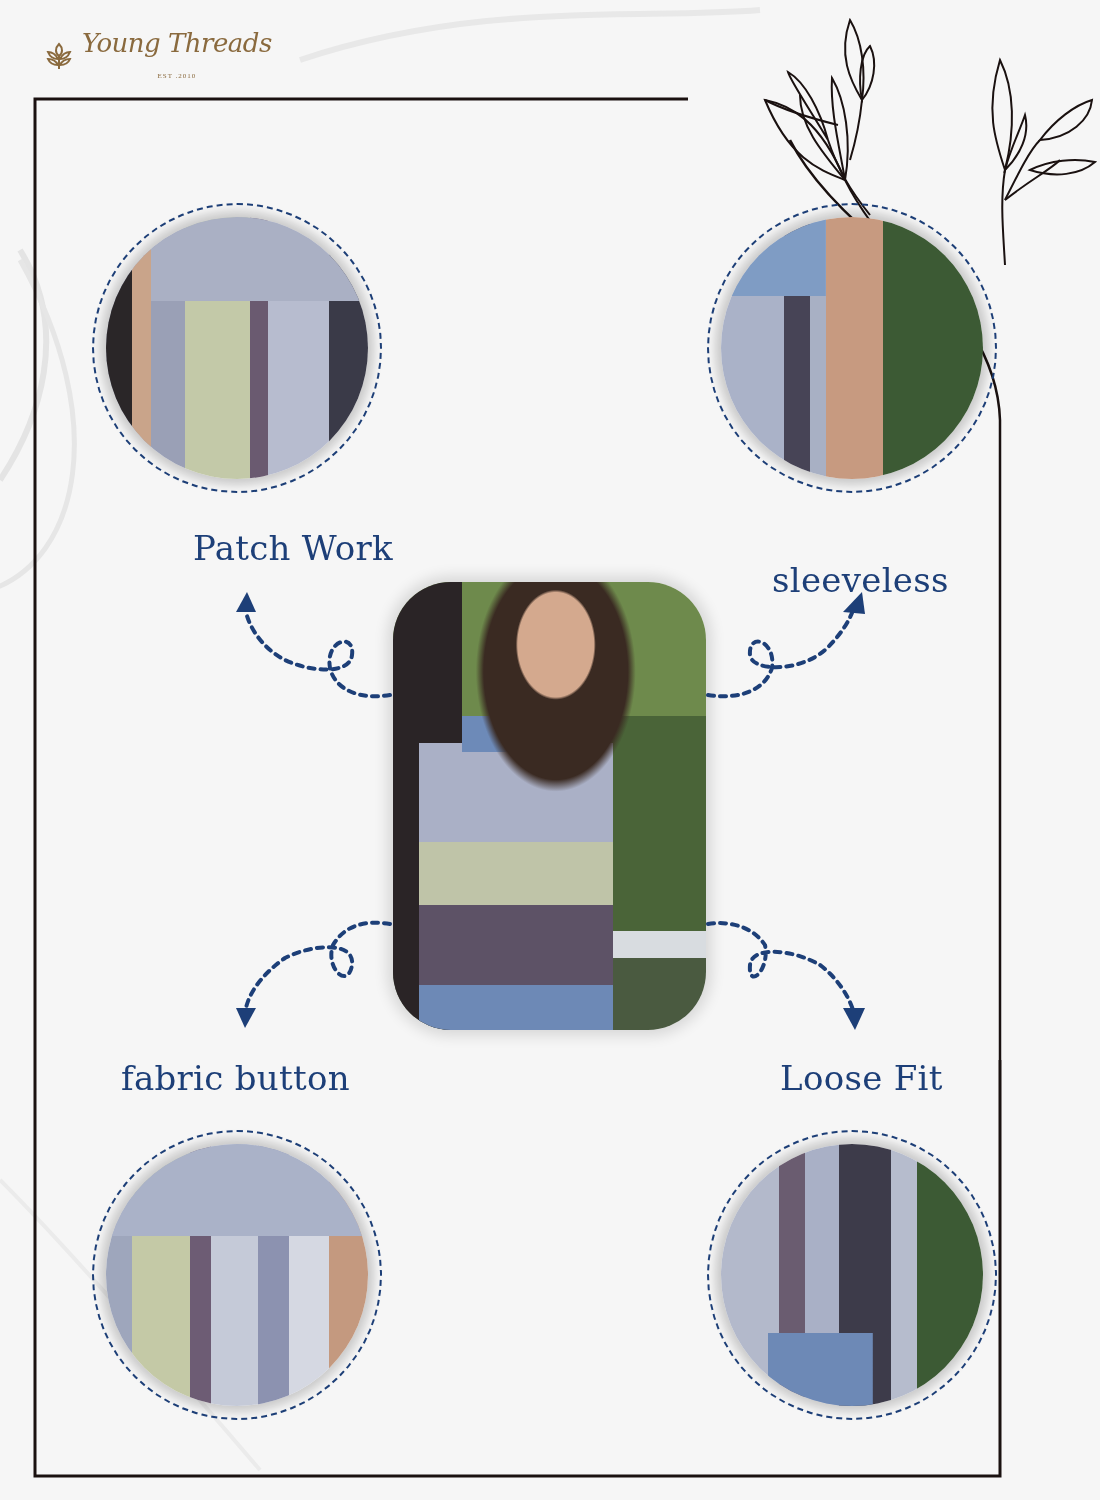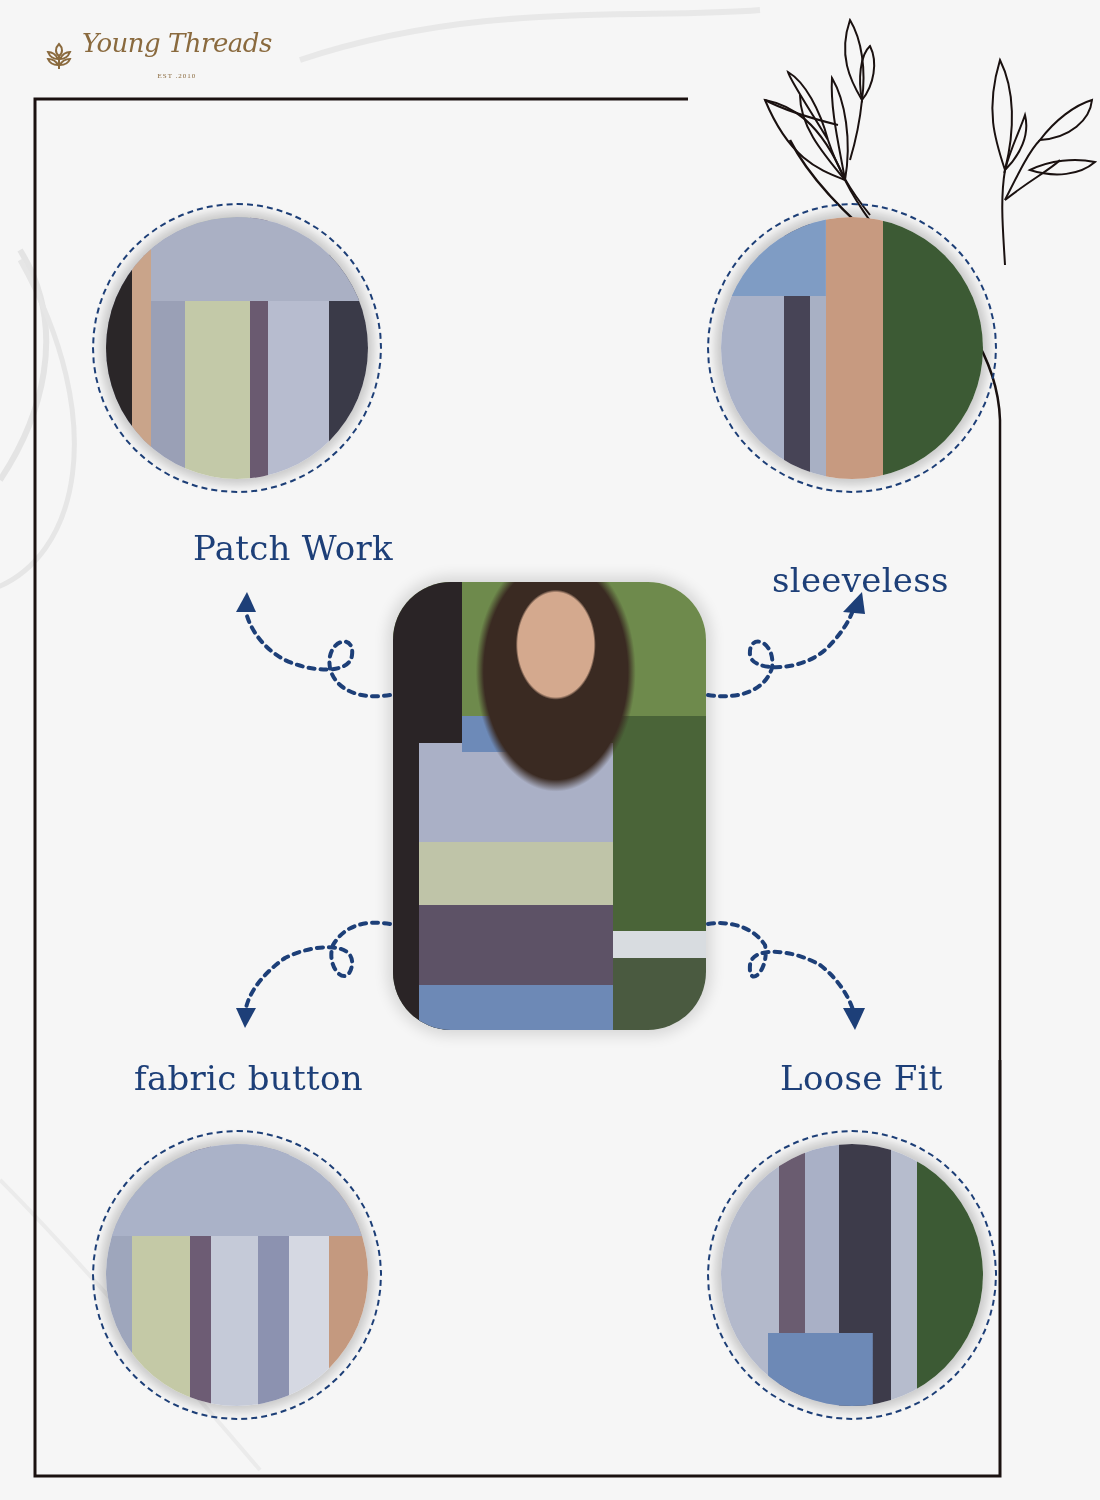--- a/index.html
+++ b/index.html
@@ -125,21 +125,21 @@
 <div class="circle" style="left:707px; top:1130px;">
   <div class="circle-inner">
     <div class="photo-fill" style="background:
         linear-gradient(180deg, transparent 0 72%, #6d89b6 72% 100%) 30% 0 / 40% 100% no-repeat,
         linear-gradient(90deg, #b3b9cb 0 22%, #6a5c70 22% 32%, #a9b0c6 32% 45%, #3d3b4a 45% 65%, #b6bccd 65% 75%, #3c5a34 75% 100%);"></div>
   </div>
 </div>
 
 <div class="label" style="left:145px; top:528px;margin-left:48px;">Patch Work</div>
 <div class="label" style="left:772px; top:560px;">sleeveless</div>
-<div class="label" style="left:134px; top:1058px;">fabric button</div>
+<div class="label" style="left:121px; top:1058px;">fabric button</div>
 <div class="label" style="left:780px; top:1058px;text-align:right;">Loose Fit</div>
 
 <div class="center-photo">
   <div class="photo-fill" style="background:
       radial-gradient(ellipse 40px 55px at 52% 14%, #d4a98e 0 95%, transparent 100%),
       radial-gradient(ellipse 80px 120px at 52% 20%, #3a2a22 0 90%, transparent 100%),
       linear-gradient(180deg, transparent 0 30%, #6d8ab8 30% 38%, transparent 38%) 40% 0 / 45% 100% no-repeat,
       linear-gradient(180deg, transparent 0 36%, #aab0c6 36% 58%, #bfc4a8 58% 72%, #5d5266 72% 90%, #6d89b6 90% 100%) 22% 0 / 62% 100% no-repeat,
       linear-gradient(90deg, #2a2426 0 22%, transparent 22%),
       linear-gradient(180deg, #6e8a4c 0 30%, #4a6438 30% 78%, #d8dce0 78% 84%, #4a5a40 84% 100%);"></div>

